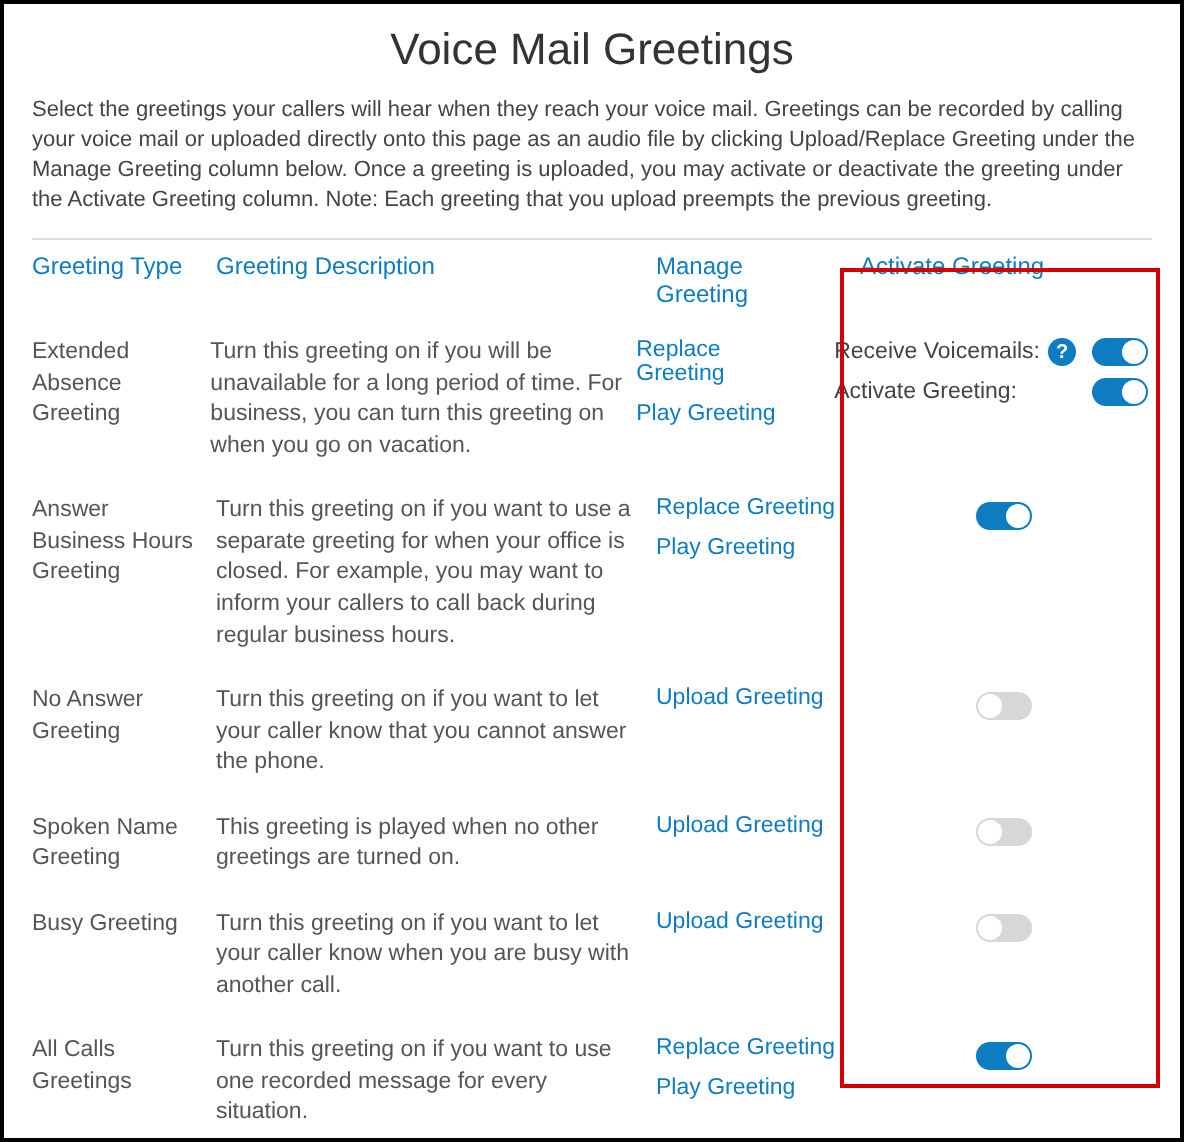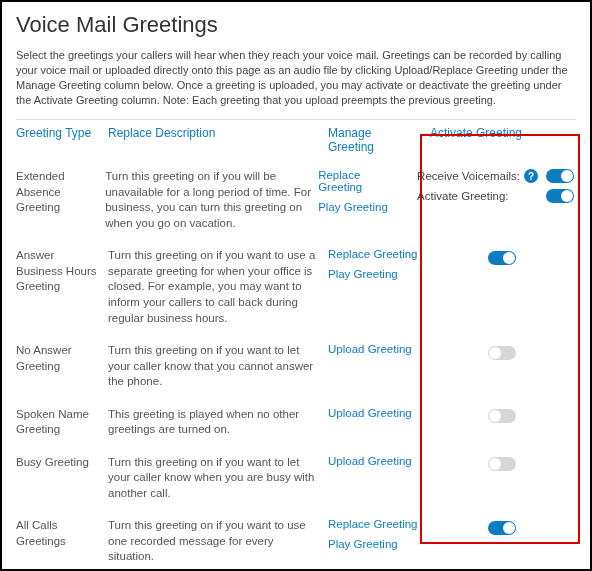--- a/index.html
+++ b/index.html
@@ -13,20 +13,21 @@
   }
   .frame {
     width: 592px;
     height: 571px;
     border: 2px solid #000;
     padding: 10px 14px 8px 14px;
     position: relative;
     overflow: hidden;
   }
   h1 {
+    text-align: center;
     font-size: 22px;
     font-weight: 400;
     margin: 0 0 10px 0;
     color: #333;
   }
   .intro {
     font-size: 11px;
     line-height: 1.35;
     color: #444;
     margin-bottom: 12px;
@@ -133,21 +134,21 @@
 </head>
 <body>
 
 <div class="frame">
   <h1>Voice Mail Greetings</h1>
   <div class="intro">Select the greetings your callers will hear when they reach your voice mail. Greetings can be recorded by calling your voice mail or uploaded directly onto this page as an audio file by clicking Upload/Replace Greeting under the Manage Greeting column below. Once a greeting is uploaded, you may activate or deactivate the greeting under the Activate Greeting column. Note: Each greeting that you upload preempts the previous greeting.</div>
 
   <div class="table">
     <div class="row header">
       <div class="col-type th">Greeting Type</div>
-      <div class="col-desc th">Replace Description</div>
+      <div class="col-desc th">Greeting Description</div>
       <div class="col-manage th">Manage Greeting</div>
       <div class="col-activate th">Activate Greeting</div>
     </div>
     <div id="rows">
         <div class="row">
           <div class="col-type cell">Extended Absence Greeting</div>
           <div class="col-desc cell">Turn this greeting on if you will be unavailable for a long period of time. For business, you can turn this greeting on when you go on vacation.</div>
           <div class="col-manage">
             <span class="link">Replace Greeting</span>
             <span class="link">Play Greeting</span>

